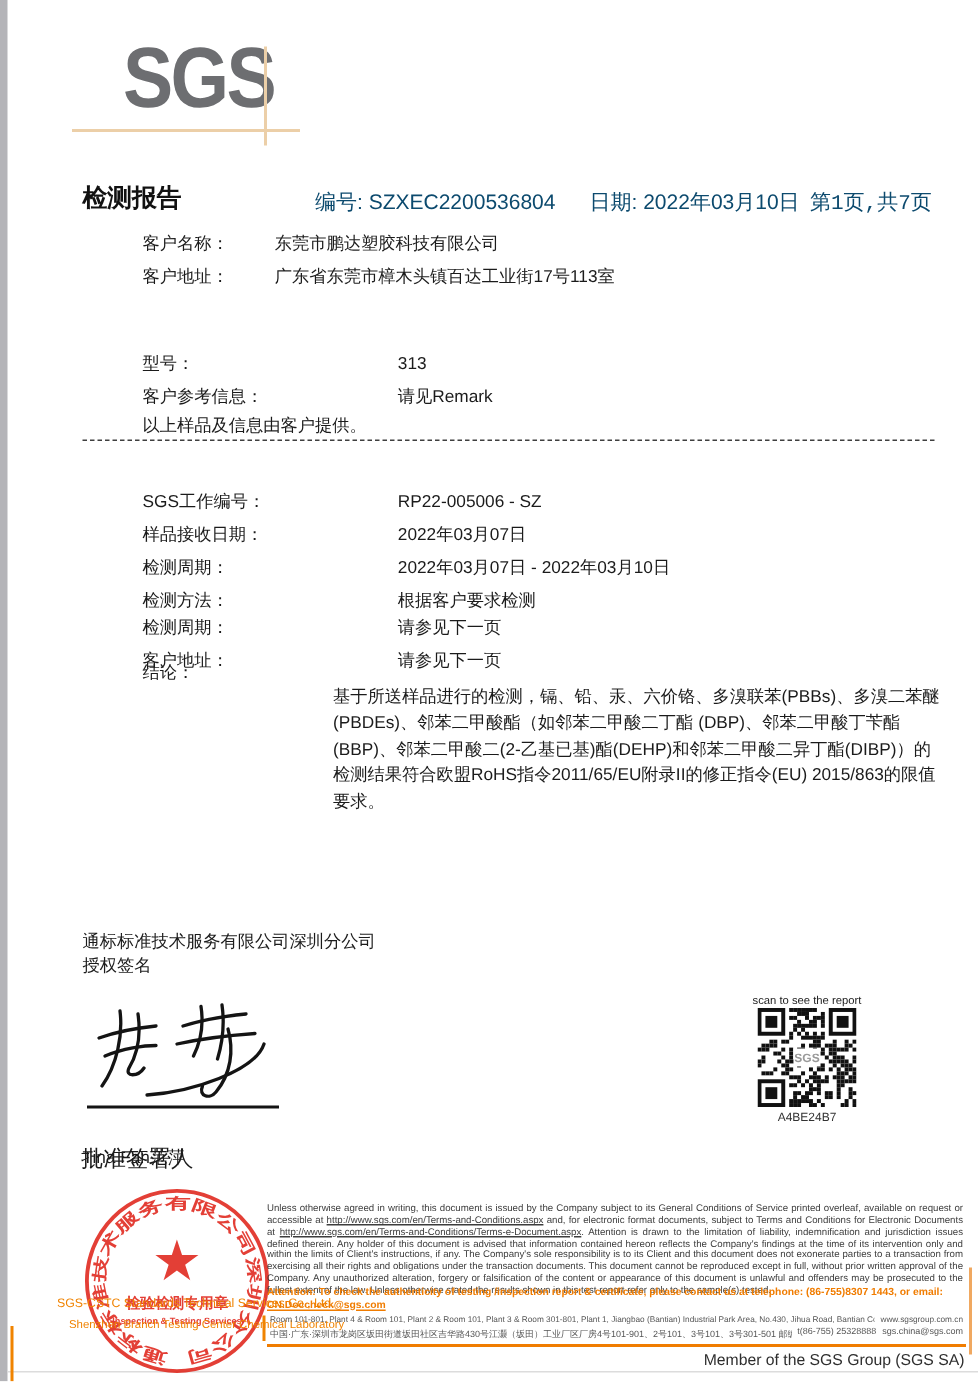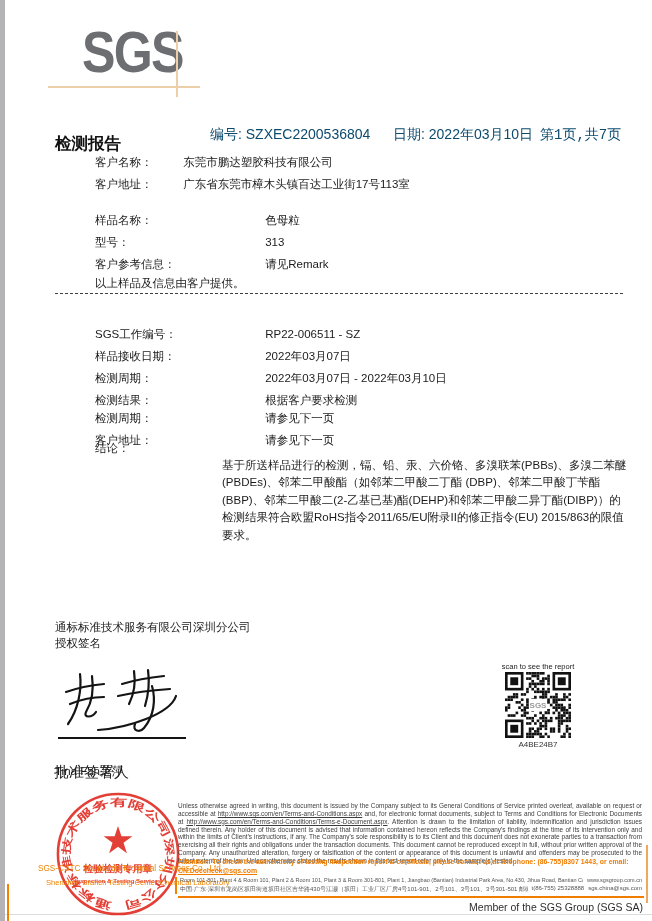--- a/index.html
+++ b/index.html
@@ -8,21 +8,21 @@
   .abs{position:absolute;}
   
   .edge-strip{left:0;top:0;width:5px;height:921px;background:#b4b4b8;}
   .bottom-line{left:5px;top:914px;width:647px;height:1px;background:#dcdcdc;}
   
   .logo-text{left:82px;top:24px;font-size:57px;font-weight:bold;color:#6d6e71;
              letter-spacing:-2px;transform:scaleX(.88);transform-origin:left top;line-height:1;}
   .logo-hline{left:48px;top:86px;width:152px;height:2px;background:#eccfa8;}
   .logo-vline{left:176px;top:31px;width:2px;height:66px;background:#eccfa8;}
   
-  .doc-title{left:55px;top:121px;font-size:16.5px;font-weight:bold;color:#111;margin-top:12px;}
+  .doc-title{left:55px;top:121px;font-size:16.5px;font-weight:bold;color:#111;}
   .hdr{font-size:14px;color:#0c4a6e;}
   .hdr-no{left:210px;top:126px;}
   .hdr-date{left:393px;top:126px;}
   .hdr-page{left:540px;top:126px;font-family:Liberation Mono, monospace;}
   
   .row{font-size:11.5px;color:#1b1b1b;white-space:nowrap;margin-left:40px;}
   .row .lab{display:inline-block;}
   .lab-narrow{width:85px;}
   .lab-wide{width:167px;}
   .dashed{left:55px;top:293px;width:568px;height:0;border-top:1.5px dashed #3f3f3f;}
@@ -76,50 +76,46 @@
 
   <div class="abs row" style="left:55px;top:155px;">
     <span class="lab lab-narrow">客户名称：</span>
     <span>东莞市鹏达塑胶科技有限公司</span>
   </div>
   <div class="abs row" style="left:55px;top:177px;">
     <span class="lab lab-narrow">客户地址：</span>
     <span>广东省东莞市樟木头镇百达工业街17号113室</span>
   </div>
 
-  <div class="abs row" style="left:55px;top:213px;">
-    <span class="lab lab-wide">样品名称：</span>
-    <span>色母粒</span>
-  </div>
   <div class="abs row" style="left:55px;top:235px;">
     <span class="lab lab-wide">型号：</span>
     <span>313</span>
   </div>
   <div class="abs row" style="left:55px;top:257px;">
     <span class="lab lab-wide">客户参考信息：</span>
     <span>请见Remark</span>
   </div>
   <div class="abs row" style="left:55px;top:276px;">以上样品及信息由客户提供。</div>
 
   <div class="abs dashed"></div>
 
   <div class="abs row" style="left:55px;top:327px;">
     <span class="lab lab-wide">SGS工作编号：</span>
-    <span>RP22-006511 - SZ</span>
+    <span>RP22-005006 - SZ</span>
   </div>
   <div class="abs row" style="left:55px;top:349px;">
     <span class="lab lab-wide">样品接收日期：</span>
     <span>2022年03月07日</span>
   </div>
   <div class="abs row" style="left:55px;top:371px;">
     <span class="lab lab-wide">检测周期：</span>
     <span>2022年03月07日 - 2022年03月10日</span>
   </div>
   <div class="abs row" style="left:55px;top:393px;">
-    <span class="lab lab-wide">检测结果：</span>
+    <span class="lab lab-wide">检测方法：</span>
     <span>根据客户要求检测</span>
   </div>
   <div class="abs row" style="left:55px;top:411px;">
     <span class="lab lab-wide">检测周期：</span>
     <span>请参见下一页</span>
   </div>
   <div class="abs row" style="left:55px;top:433px;">
     <span class="lab lab-wide">客户地址：</span>
     <span>请参见下一页</span>
   </div>

